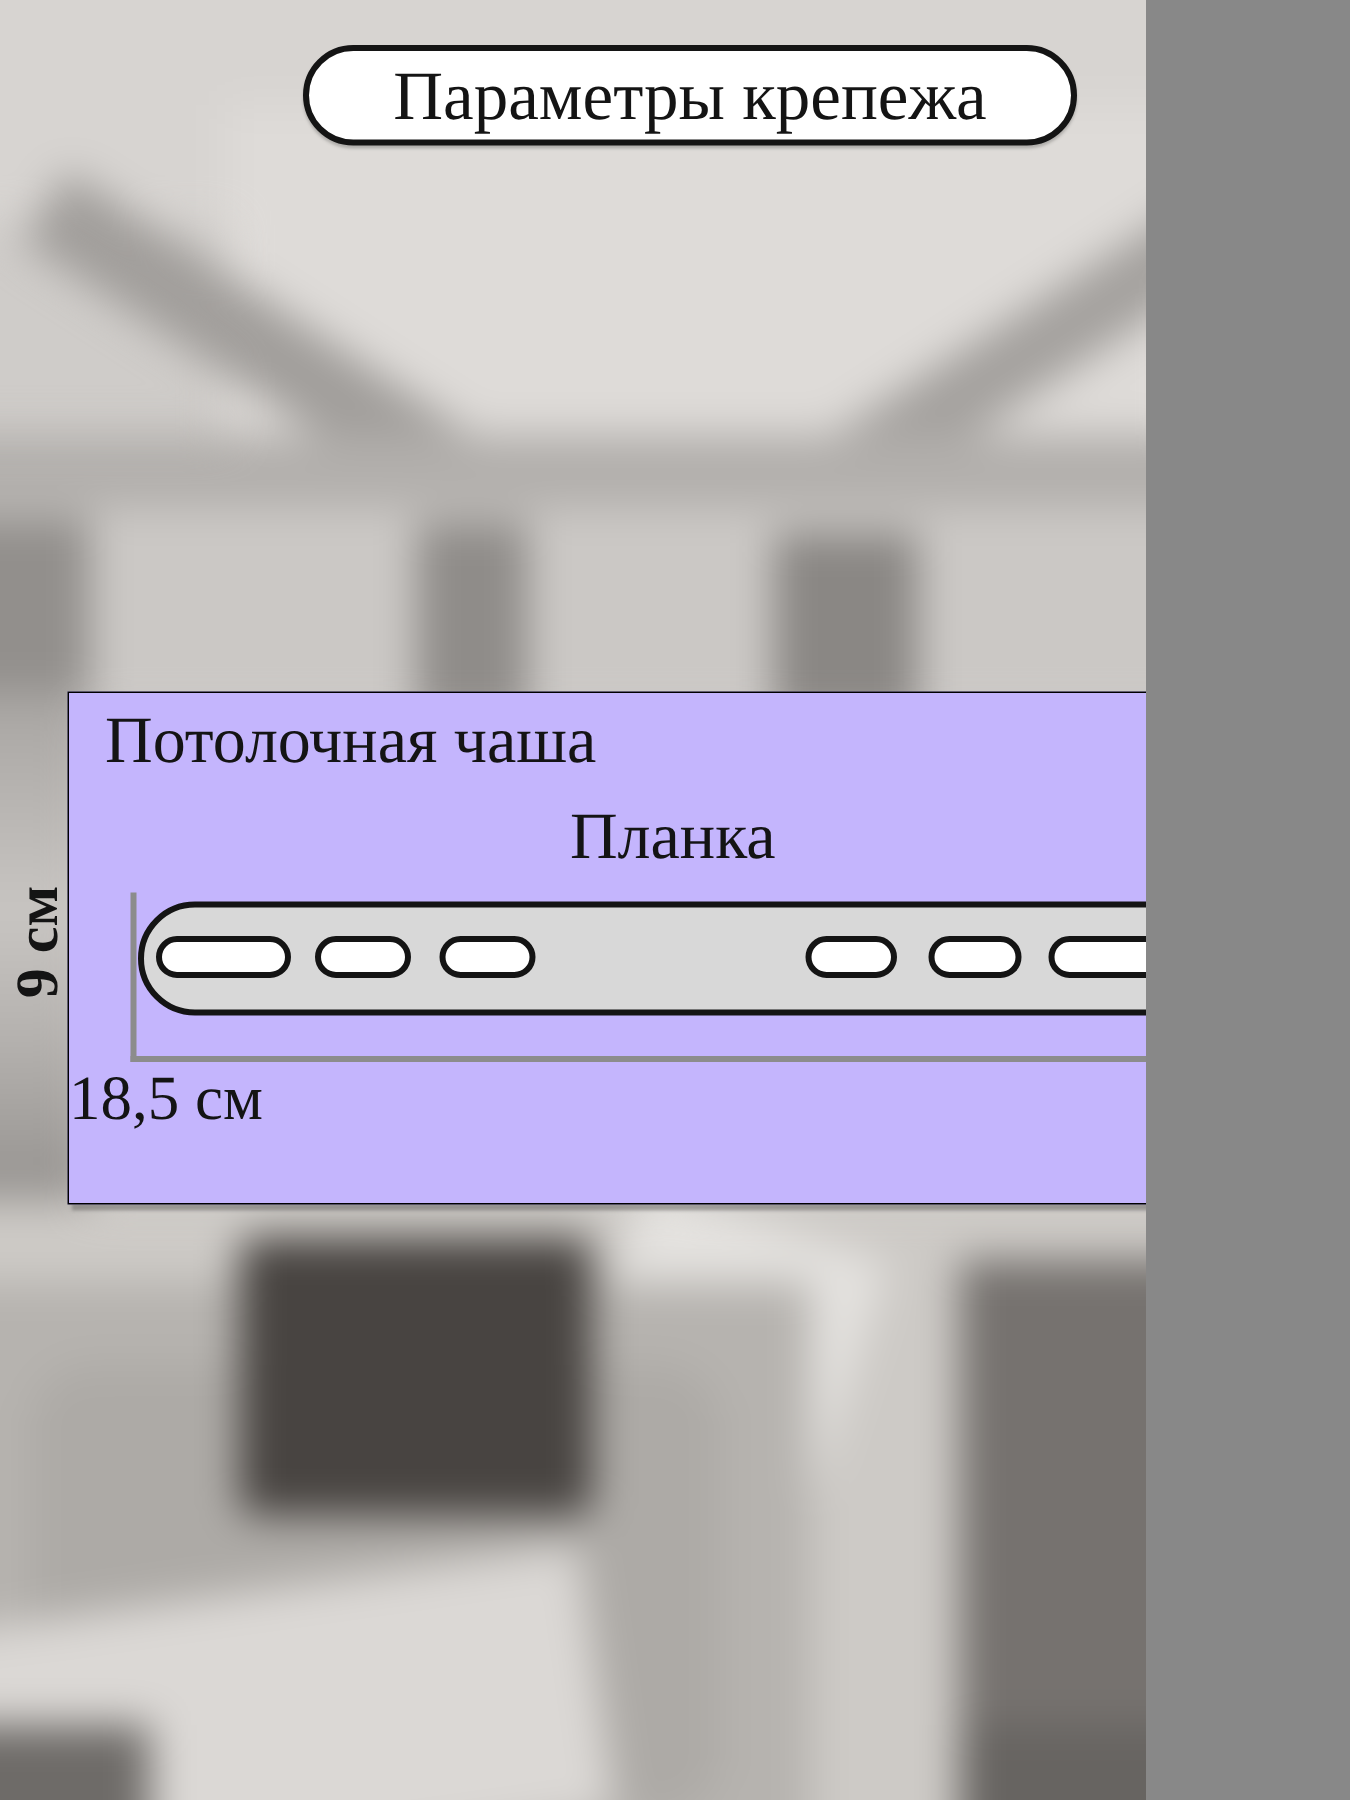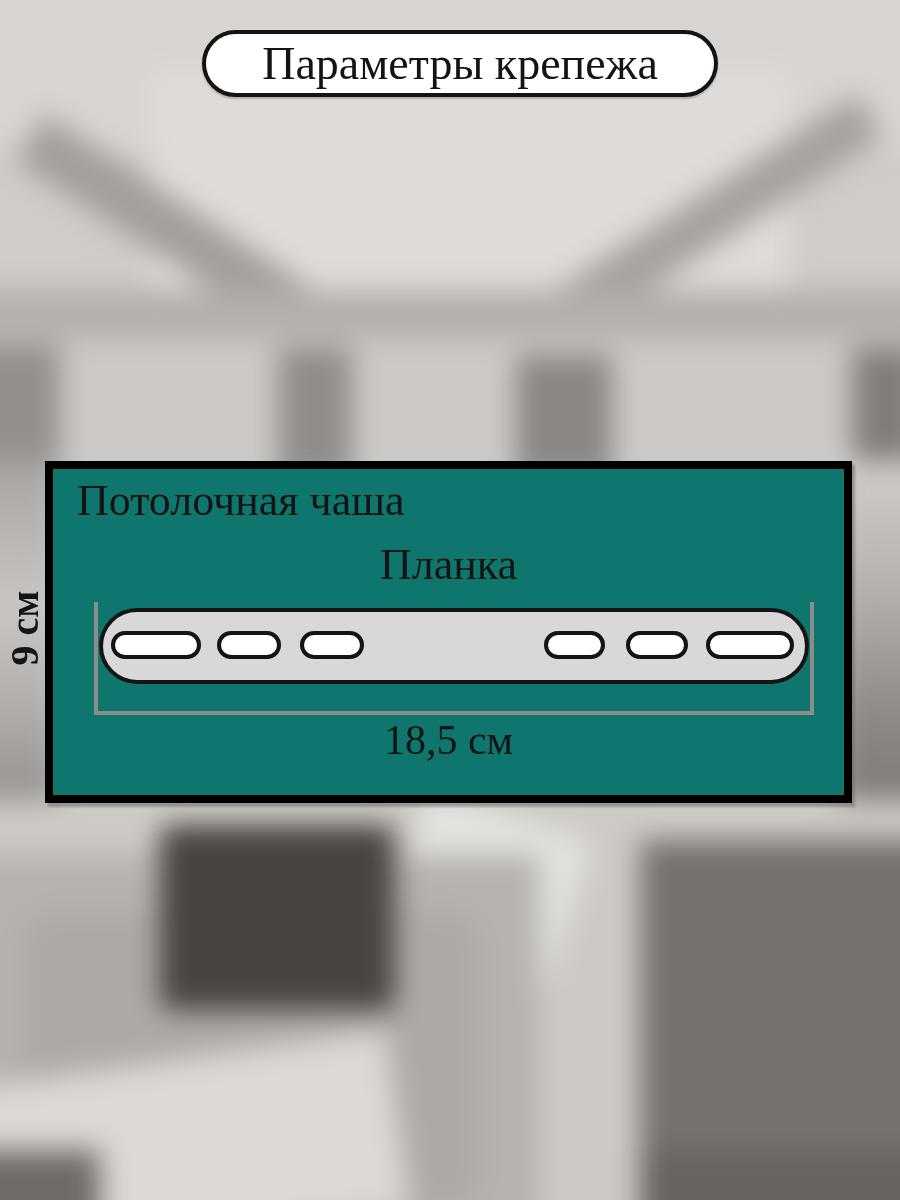--- a/index.html
+++ b/index.html
@@ -1,17 +1,17 @@
 <!DOCTYPE html>
 <html><head>
 <meta charset="utf-8">
 <style>
   html,body{margin:0;padding:0;background:#888;}
   .stage{
-    position:relative;width:900px;height:1200px;overflow:hidden;
+    position:relative;width:764px;height:1200px;overflow:hidden;
     background:#cfccc9;
     font-family:"Liberation Serif","DejaVu Serif",serif;
     color:#141414;
   }
   
   .bg{position:absolute;inset:0;overflow:hidden;}
   .bg-blur{position:absolute;left:-40px;top:-40px;width:980px;height:1280px;filter:blur(14px);}
   .bg-blur div{position:absolute;}
   .ceil-light{left:0;top:0;width:980px;height:190px;background:#d7d4d1;}
   .ceil-panel{left:190px;top:110px;width:640px;height:250px;background:#dedbd8;}
@@ -51,21 +51,21 @@
   }
   .dim-side{
     position:absolute;left:25px;top:628px;
     transform:translate(-50%,-50%) rotate(-90deg);
     font-size:40px;font-weight:bold;line-height:1;white-space:nowrap;
   }
 
   
   .panel{
     position:absolute;left:45px;top:461px;width:807px;height:342px;
-    box-sizing:border-box;background:#0f766e;border:8px solid #000000;
+    box-sizing:border-box;background:#c4b5fd;border:1px solid #000000;
     box-shadow:3px 4px 2px rgba(110,108,105,.55);
   }
   .panel-inner{position:absolute;inset:0;}
   .cup-label{position:absolute;left:24px;top:8px;font-size:44px;line-height:1.1;white-space:nowrap;}
   .plank-label{position:absolute;left:0;right:0;top:72px;text-align:center;font-size:44px;line-height:1.1;white-space:nowrap;}
 
   .plank{
     position:absolute;left:46px;top:139px;width:710px;height:76px;
     box-sizing:border-box;background:#d8d8d8;border:4px solid #141414;border-radius:40px;
   }
@@ -79,21 +79,21 @@
   .s4{left:491px;width:61px;}
   .s5{left:573px;width:62px;}
   .s6{left:653px;width:88px;}
 
   .bracket-part{position:absolute;background:#8c8c8c;}
   .bracket-left{left:41px;top:133px;width:4px;height:113px;}
   .bracket-right{left:757px;top:133px;width:4px;height:113px;}
   .bracket-bottom{left:41px;top:242px;width:720px;height:4px;}
 
   .dim-bottom{
-    position:absolute;left:0;right:0;top:250px;text-align:center;
+    position:absolute;left:0;right:0;top:250px;
     font-size:42px;line-height:1;white-space:nowrap;
   }
 </style>
 </head>
 <body>
 
 <div class="stage">
 
   <div class="bg">
     <div class="bg-blur">

